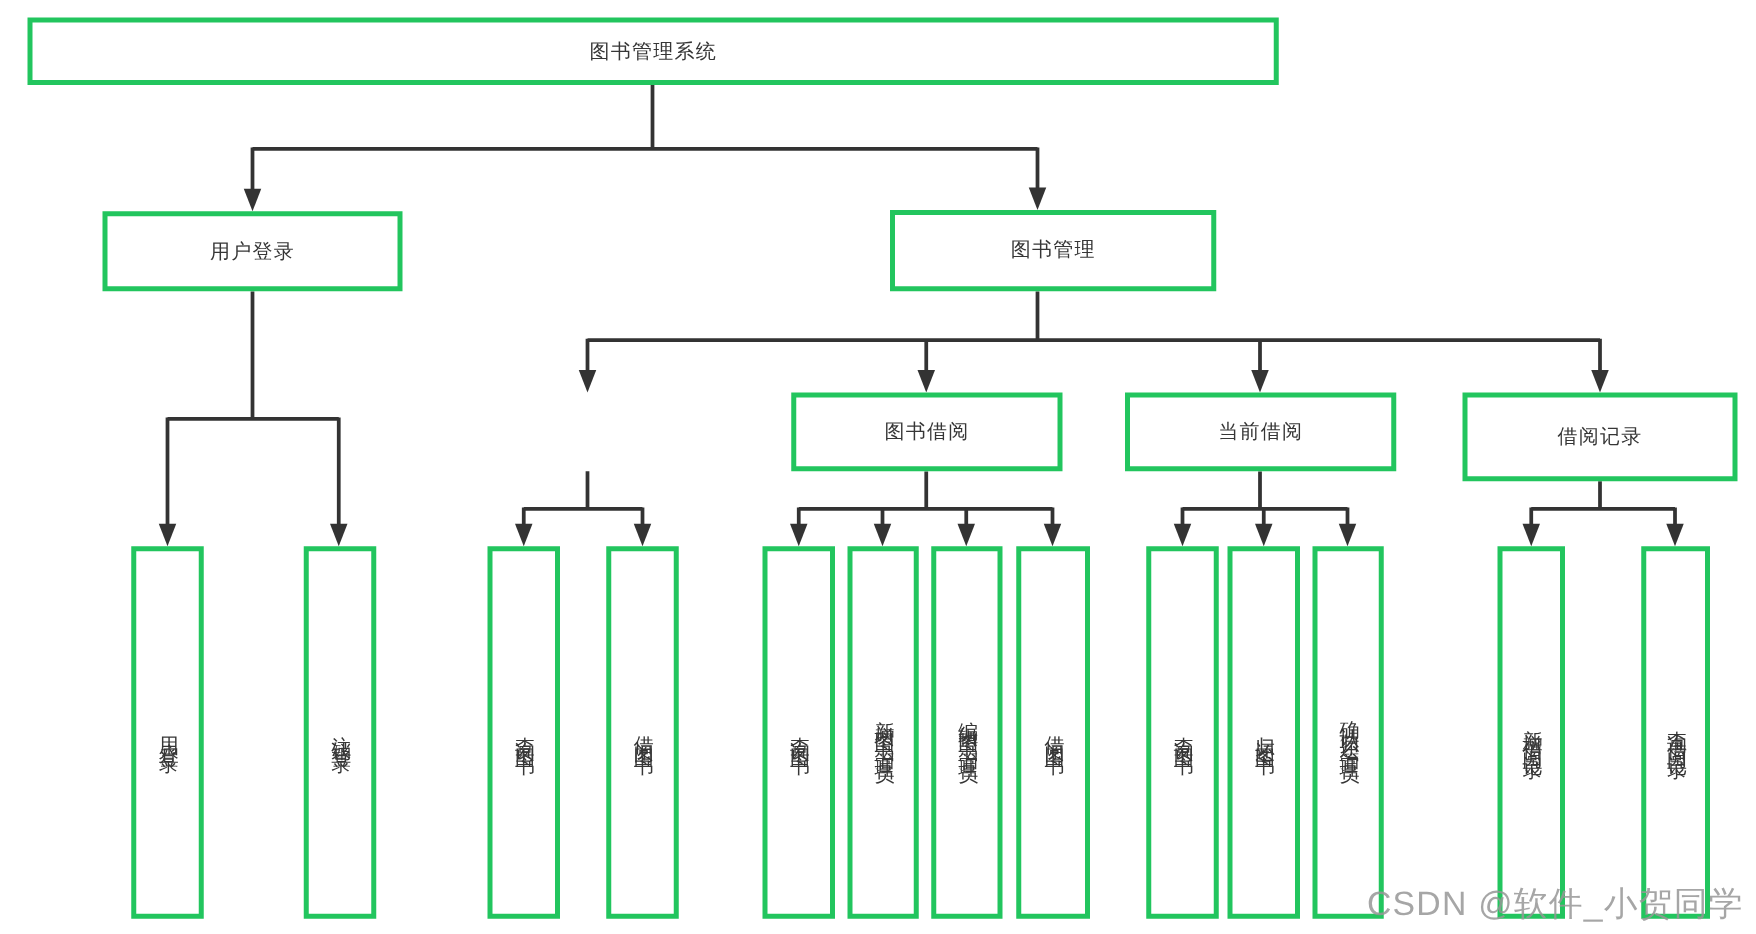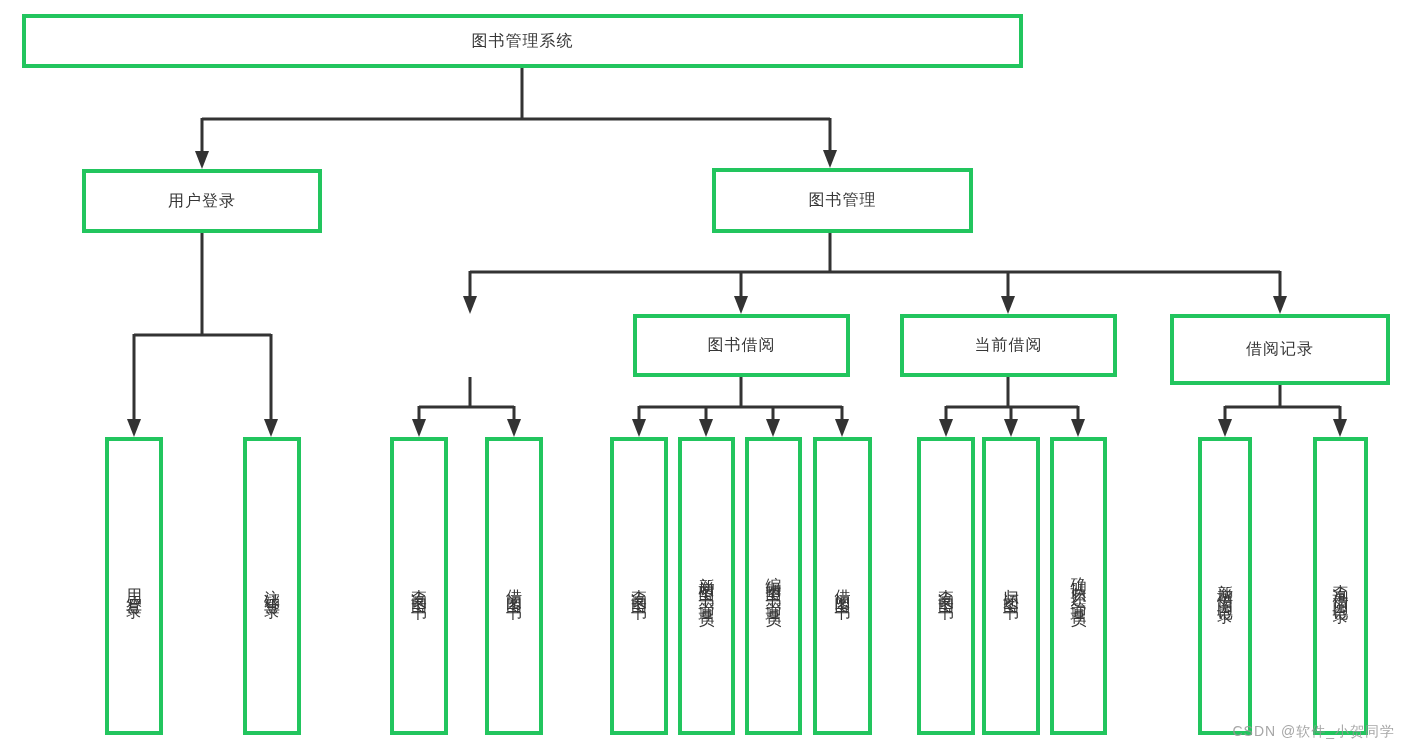--- a/index.html
+++ b/index.html
@@ -37,21 +37,21 @@
   .connectors {
     position: absolute;
     left: 0; top: 0;
     width: 1405px; height: 747px;
     pointer-events: none;
   }
   .watermark {
     position: absolute;
     right: 10px;
     bottom: 6px;
-    font-size: 14px;
+    font-size: 27px;
     color: rgba(150,150,150,0.85);
     letter-spacing: 1px;
     white-space: nowrap;
     z-index: 5;
   }
 </style>
 </head>
 <body>
 
 <div class="stage">

